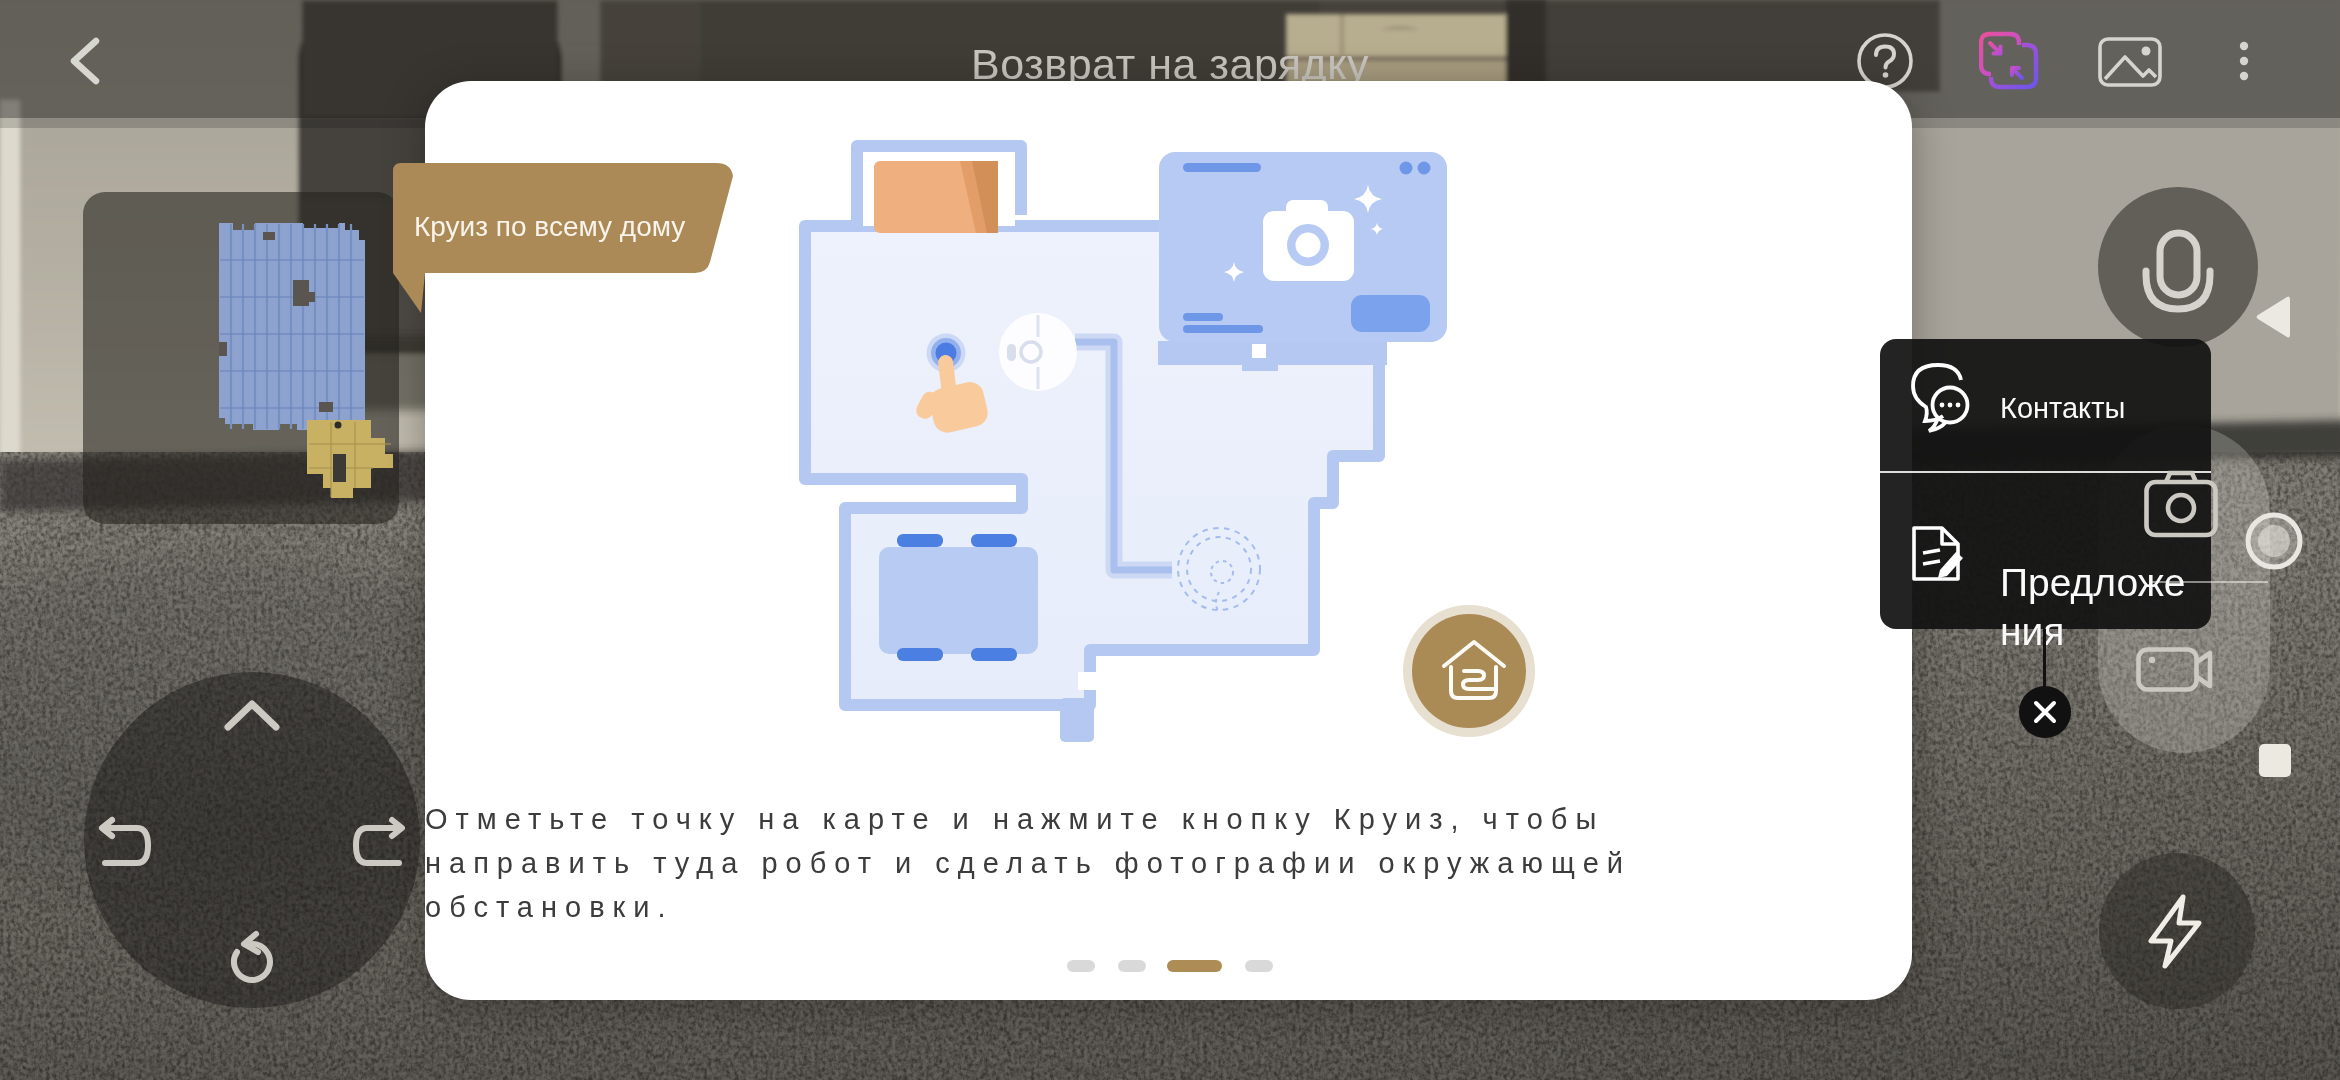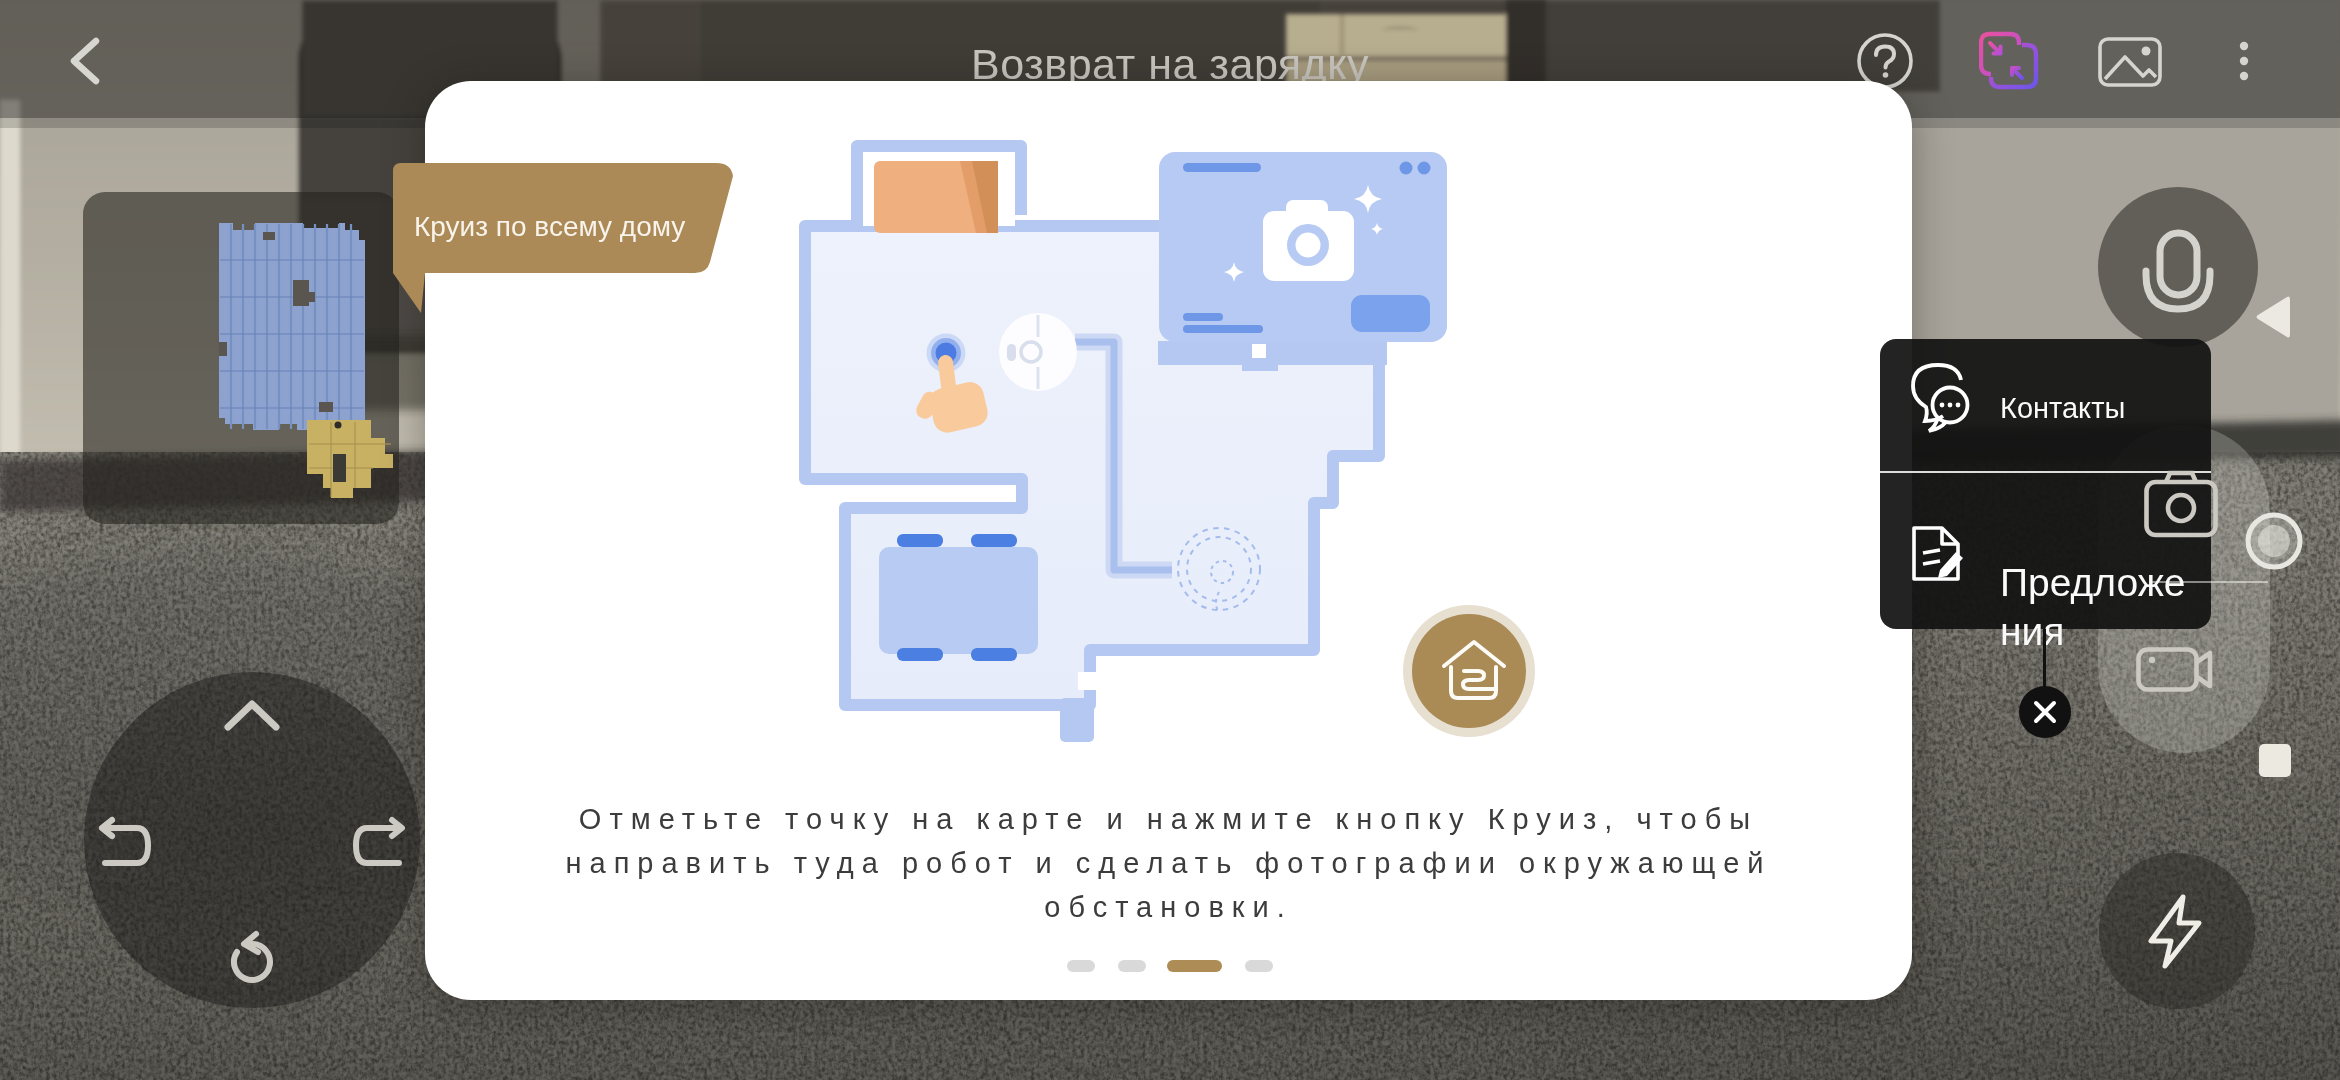--- a/index.html
+++ b/index.html
@@ -285,21 +285,21 @@
 
   <circle cx="1469" cy="671" r="66" fill="#e7dfd0"></circle>
   <circle cx="1469" cy="671" r="57" fill="#aa8a55"></circle>
   <g fill="none" stroke="#fdfbf6" stroke-width="4" stroke-linecap="round" stroke-linejoin="round">
     <path d="M1444,666 L1474,642 L1504,666"></path>
     <path d="M1451,667 L1451,691 Q1451,698 1458,698 L1489,698 Q1496,698 1496,691 L1496,667"></path>
     <path d="M1464,671 L1478,671 Q1484,671 1484,675.5 Q1484,680 1478,680 L1469,680 Q1463,680 1463,684.5 Q1463,689 1469,689 L1494,689"></path>
   </g>
 </svg>
 
-<div class="abs txt" style="left:425px;top:797px;width:1487px;text-align:center;font-size:29px;line-height:44px;color:#3c3c3c;letter-spacing:8px;">
+<div class="abs txt" style="left:425px;top:797px;width:1487px;text-align:left;font-size:29px;line-height:44px;color:#3c3c3c;letter-spacing:8px;">
 Отметьте точку на карте и нажмите кнопку Круиз, чтобы<br>направить туда робот и сделать фотографии окружающей<br>обстановки.
 </div>
 
 <div class="abs" style="left:1067px;top:960px;width:28px;height:12px;border-radius:6px;background:#d9d9d9;"></div>
 <div class="abs" style="left:1118px;top:960px;width:28px;height:12px;border-radius:6px;background:#d9d9d9;"></div>
 <div class="abs" style="left:1167px;top:960px;width:55px;height:12px;border-radius:6px;background:#ad8c55;"></div>
 <div class="abs" style="left:1245px;top:960px;width:28px;height:12px;border-radius:6px;background:#d9d9d9;"></div>
 
 <svg class="abs" style="left:390px;top:160px;" width="350" height="160" viewBox="390 160 350 160">
   <path d="M401,163 L716,163 Q731,163 733,176 L710,262 Q707,273 695,273 L425,273 L421,313 L393,273 L393,171 Q393,163 401,163 Z" fill="#ab8a57"></path>

